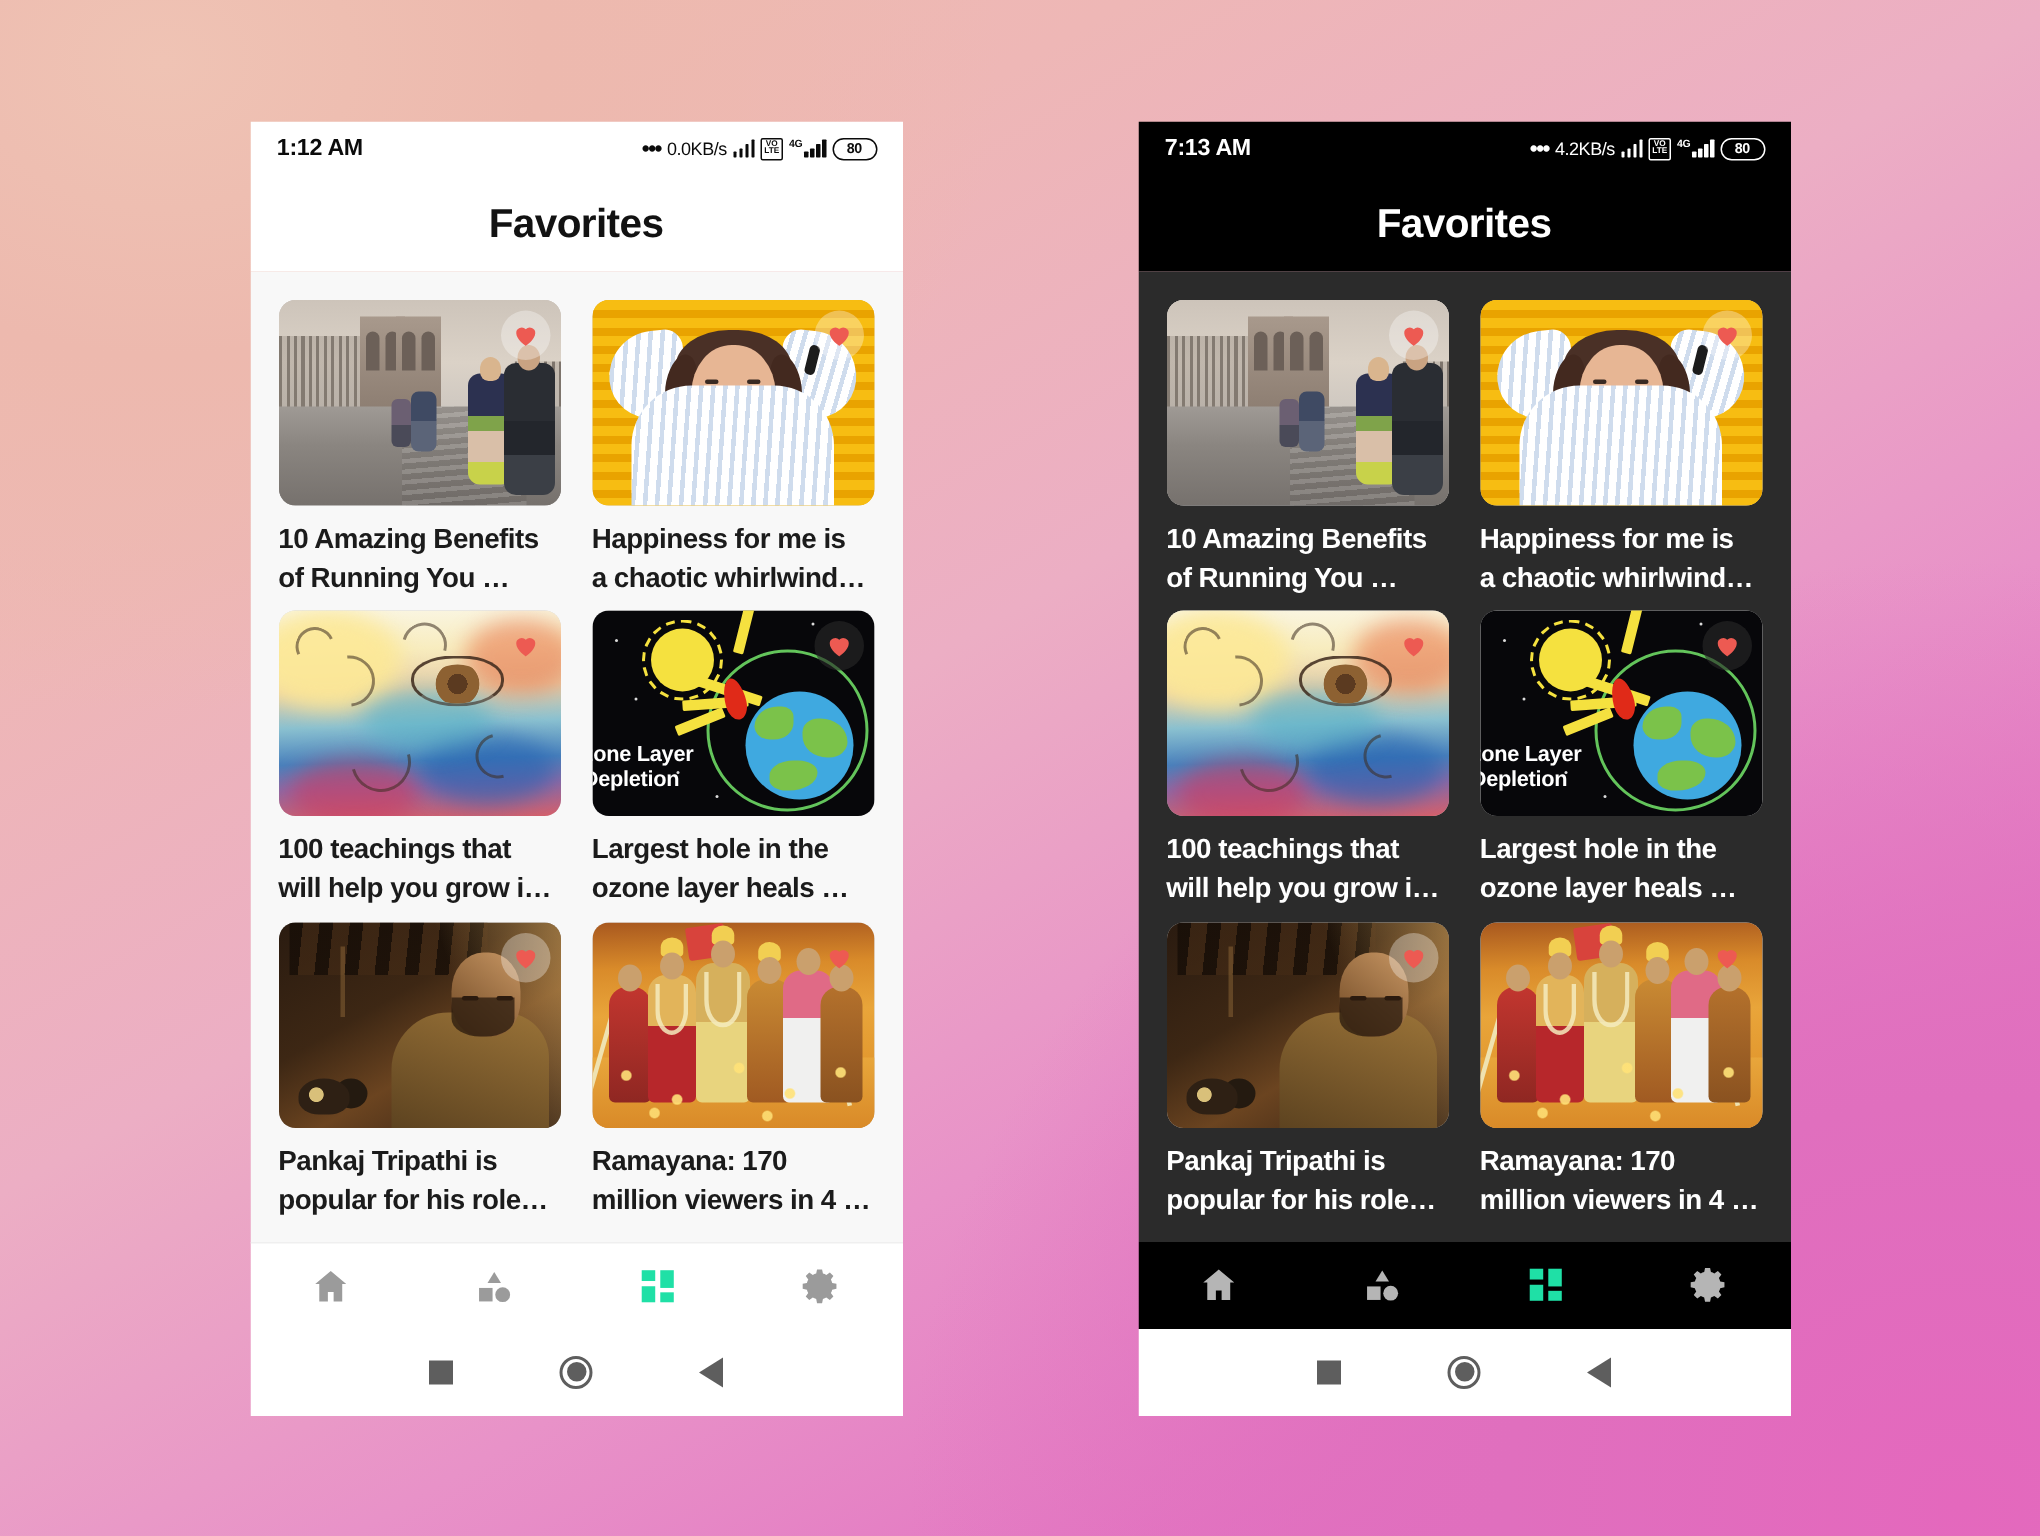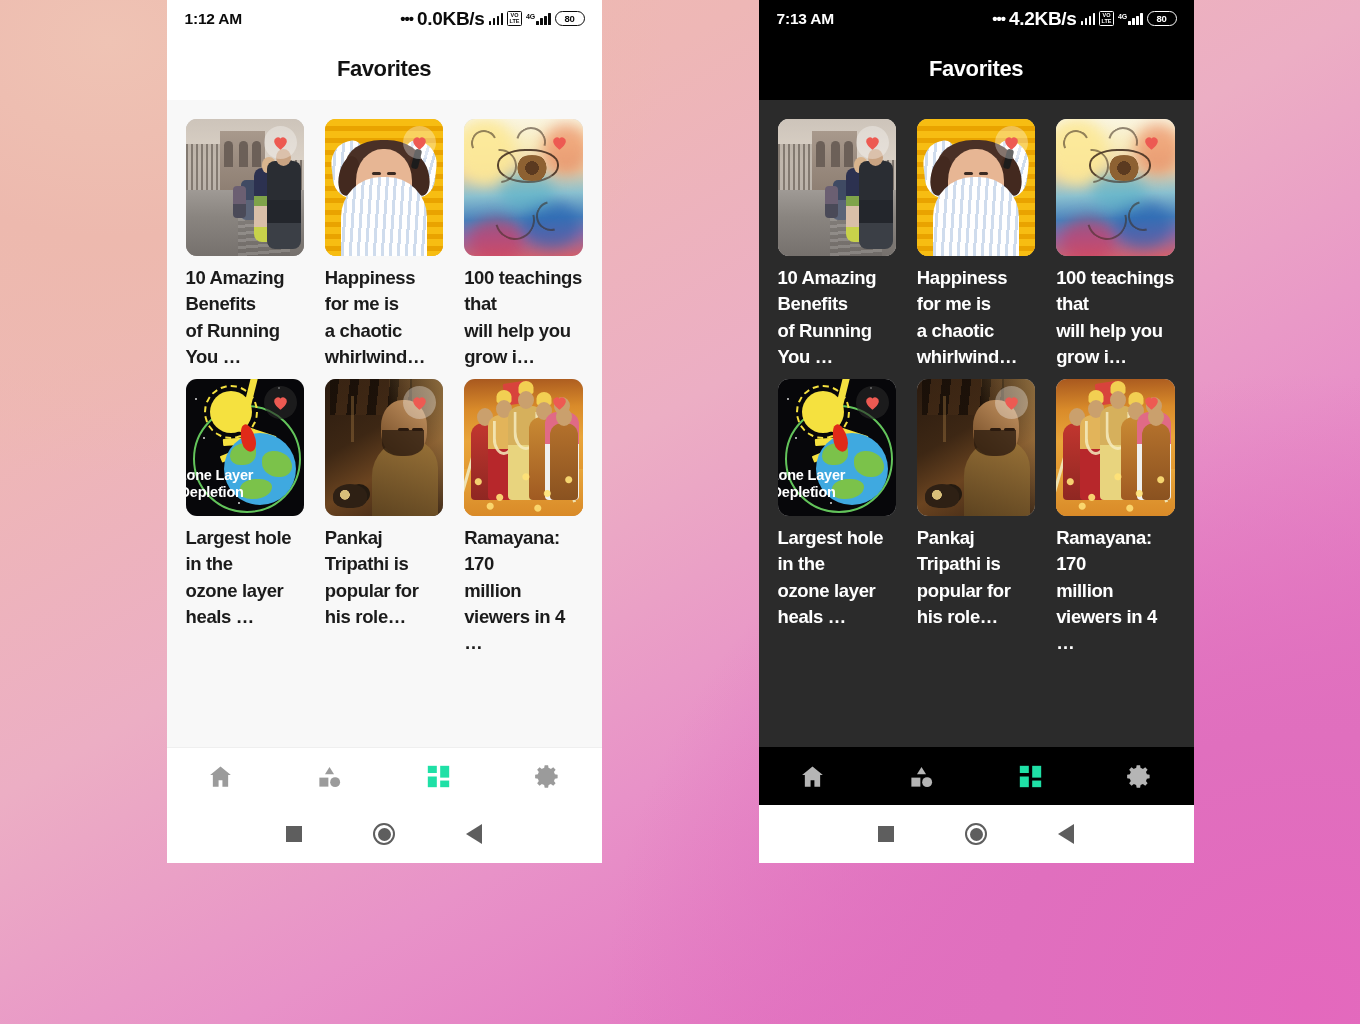--- a/index.html
+++ b/index.html
@@ -16,20 +16,21 @@
       radial-gradient(ellipse 900px 700px at 8% 4%, #efc3b4 0%, #edb9ae 28%, rgba(237,176,176,0) 62%),
       radial-gradient(ellipse 1000px 900px at 96% 98%, #e468bd 0%, #e06fbe 30%, rgba(224,111,190,0) 70%),
       linear-gradient(150deg, #eebdae 0%, #eeb7b6 24%, #ecaec4 44%, #e892c8 64%, #e376c2 82%, #de61bb 100%);
     position: relative;
   }
 
   .stage {
     position: absolute;
     inset: 0;
     display: flex;
+    align-items: center;
     justify-content: center;
     gap: 157px;
   }
 
   
   .phone {
     width: 435px;
     height: 863px;
     display: flex;
     flex-direction: column;
@@ -49,21 +50,21 @@
     font-size: 15.5px;
     font-weight: bold;
     letter-spacing: -0.2px;
   }
   .sb-right {
     display: flex;
     align-items: center;
     gap: 4px;
   }
   .sb-dots { font-size: 15px; font-weight: bold; letter-spacing: -1px; line-height: 1; }
-  .sb-speed { font-size: 19px; font-weight: bold; letter-spacing: -0.3px; }
+  .sb-speed { font-size: 12px; font-weight: normal; letter-spacing: -0.3px; }
 
   .bars { display: flex; align-items: flex-end; gap: 1.5px; height: 12px; }
   .bars i { width: 2.5px; display: block; border-radius: 0.5px; }
   .bars i:nth-child(1) { height: 4px; }
   .bars i:nth-child(2) { height: 6.5px; }
   .bars i:nth-child(3) { height: 9px; }
   .bars i:nth-child(4) { height: 12px; }
 
   .volte {
     font-size: 5.5px;
@@ -94,34 +95,34 @@
 
   
   .appbar {
     height: 63px;
     flex: none;
     display: flex;
     align-items: center;
     justify-content: center;
   }
   .appbar h1 {
-    font-size: 22px;
+    font-size: 27px;
     font-weight: 800;
     letter-spacing: -0.4px;
   }
 
   
   .content {
     flex: 1;
     overflow: hidden;
     padding: 19px 19px 0 19px;
   }
   .grid {
     display: grid;
-    grid-template-columns: 1fr 1fr 1fr;
+    grid-template-columns: 1fr 1fr;
     column-gap: 21px;
     row-gap: 9px;
   }
 
   .card { display: flex; flex-direction: column; }
 
   .thumb {
     position: relative;
     width: 100%;
     height: 137px;

